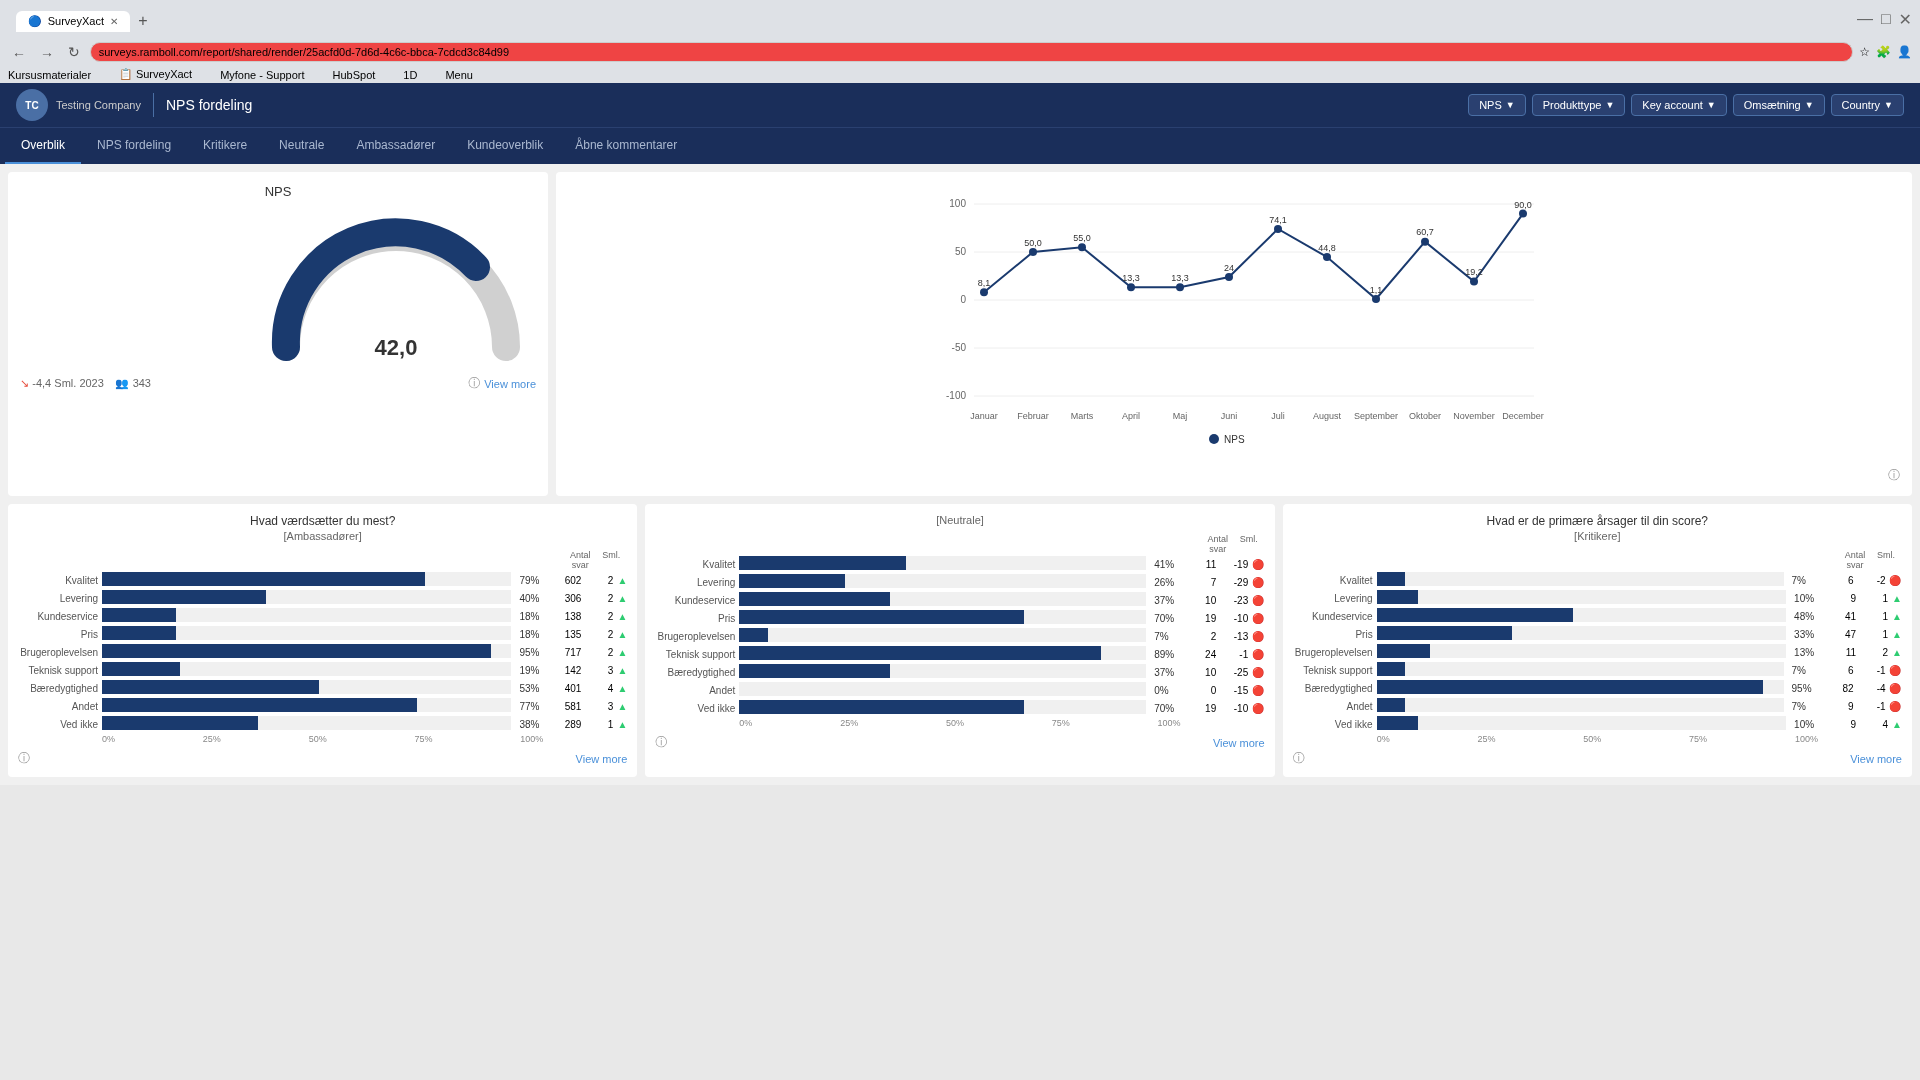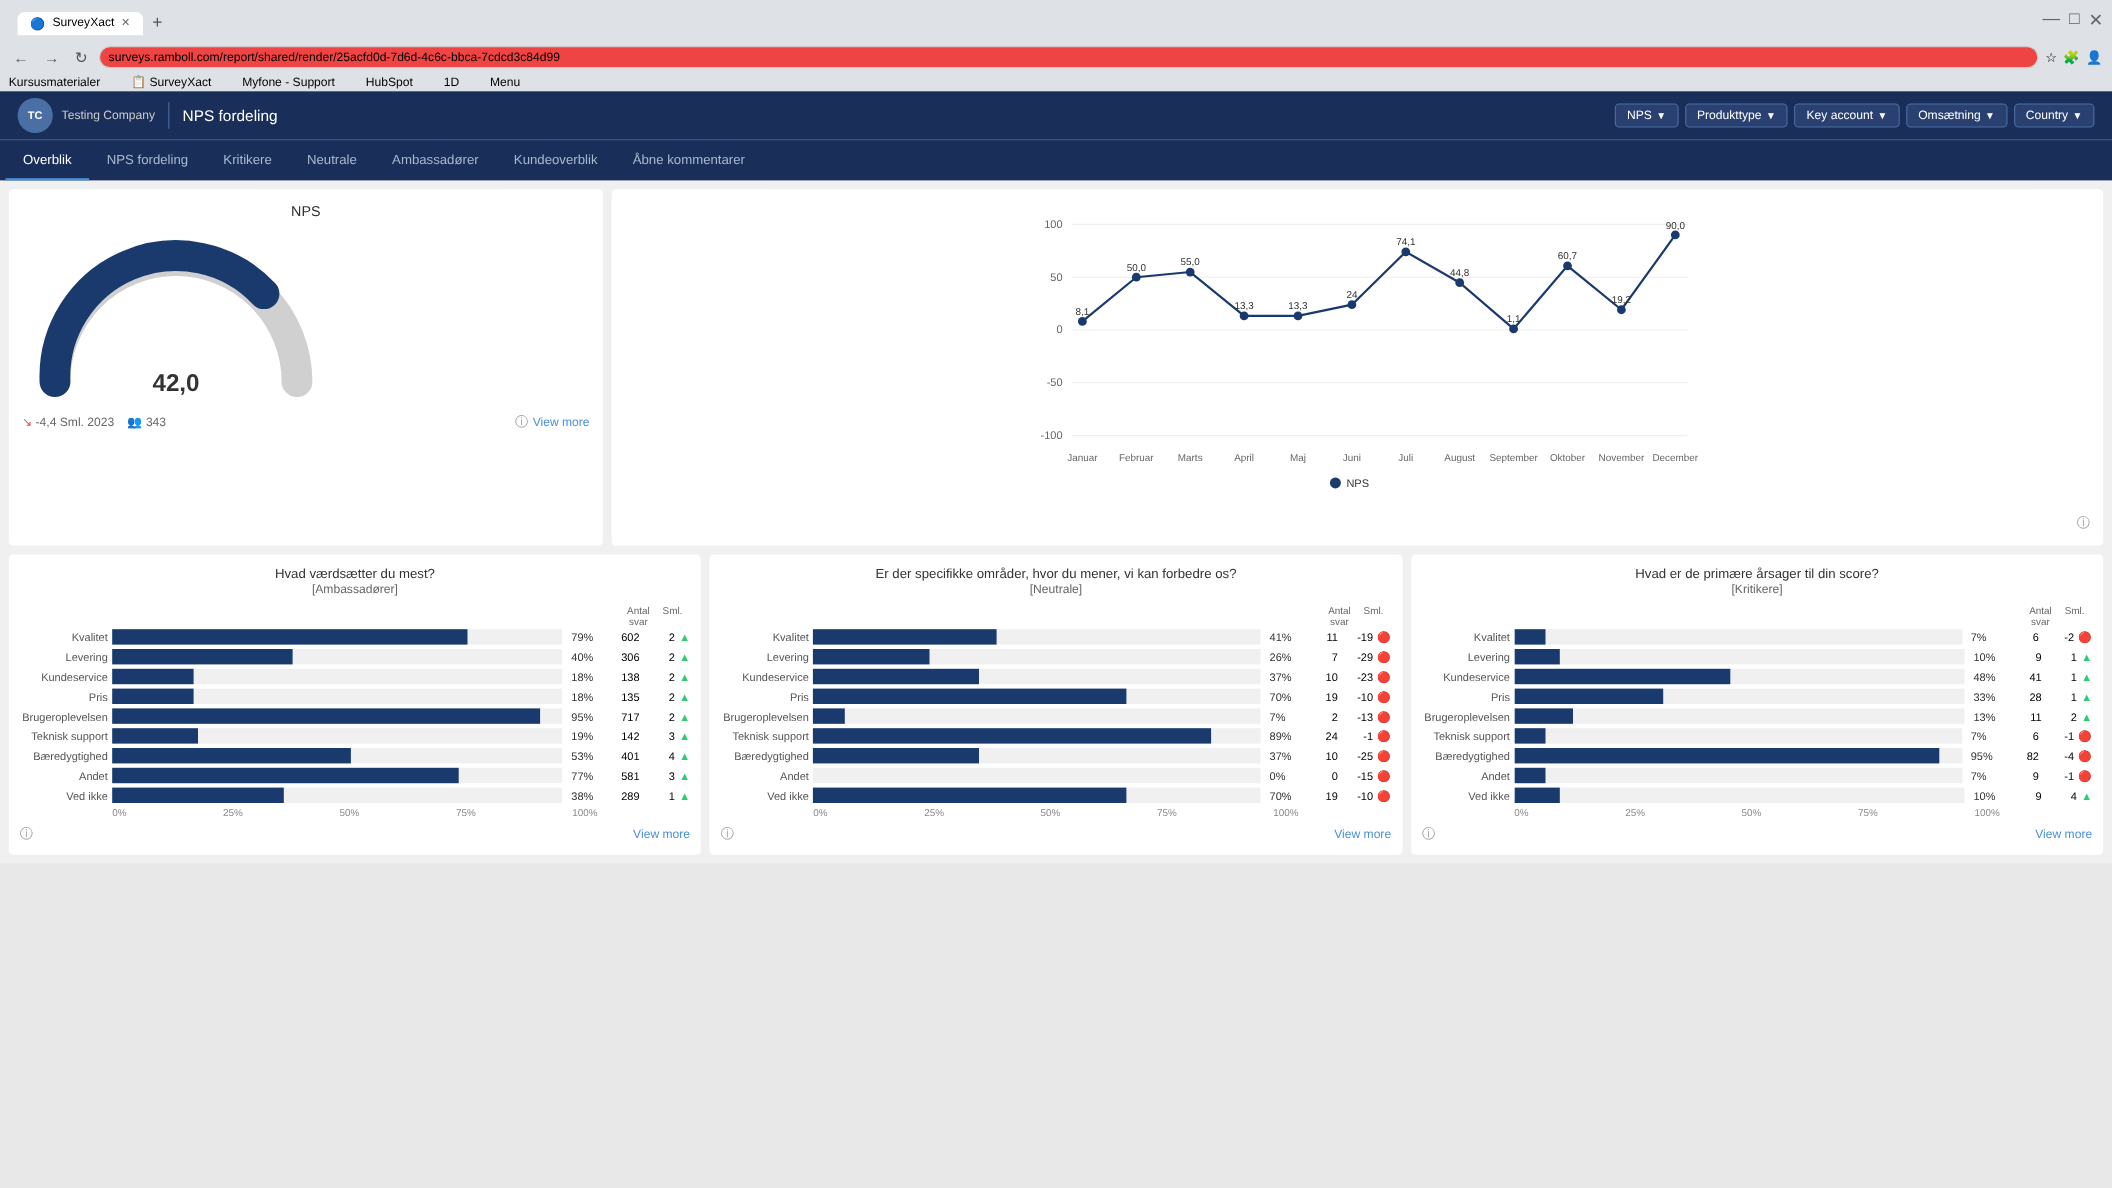--- a/index.html
+++ b/index.html
@@ -39,21 +39,21 @@
     .main-content { padding: 8px; }
 
     
     .top-row { display: flex; gap: 8px; margin-bottom: 8px; }
     .chart-card { background: white; border-radius: 4px; padding: 12px; }
     .chart-card.nps-gauge { flex: 0 0 540px; }
     .chart-card.nps-time { flex: 1; }
     .chart-title { text-align: center; font-size: 13px; color: #333; margin-bottom: 8px; font-weight: 500; }
 
     
-    .gauge-container { display: flex; flex-direction: column; align-items: flex-start; position: relative; }
+    .gauge-container { display: flex; flex-direction: column; align-items: flex-end; position: relative; }
     .gauge-svg { width: 280px; height: 160px; }
     .view-more-link { color: #4a90d9; cursor: pointer; font-size: 11px; display: flex; align-items: center; gap: 4px; float: right; }
     .card-footer { display: flex; justify-content: space-between; align-items: center; margin-top: 8px; }
 
     
     .bottom-row { display: flex; gap: 8px; }
     .bottom-card { background: white; border-radius: 4px; padding: 10px; flex: 1; }
     .bottom-card-title { text-align: center; font-size: 12px; color: #333; font-weight: 500; margin-bottom: 2px; }
     .bottom-card-subtitle { text-align: center; font-size: 11px; color: #666; margin-bottom: 8px; }
     .bar-row { display: flex; align-items: flex-end; margin-bottom: 4px; gap: 4px; }
@@ -350,21 +350,20 @@
             <span>75%</span>
             <span>100%</span>
         </div>
         <div class="view-more-area">
           <span style="color:#999; font-size:12px;">ⓘ</span>
           <span class="view-more-link">View more</span>
         </div>
       </div>
 
       <div class="bottom-card">
-        <div class="bottom-card-title">Er der specifikke områder, hvor du mener, vi kan forbedre os?</div>
         <div class="bottom-card-subtitle">[Neutrale]</div>
         <div style="display:flex; justify-content:flex-end; font-size:9px; color:#666; padding-right:4px; margin-bottom:2px;">
           <span style="width:38px; text-align:center;">Antal svar</span>
           <span style="width:24px; text-align:center;">Sml.</span>
         </div>
         <div class="bar-row">
           <span class="bar-label">Kvalitet</span>
           <div class="bar-container">
               <div class="bar-fill" style="width:41%"></div>
             </div>
@@ -502,21 +501,21 @@
           <span class="bar-meta-num" style="font-size:10px;">41</span>
           <span class="bar-meta-num" style="font-size:10px;">1</span>
           <span class="trend-up">▲</span>
         </div>
         <div class="bar-row">
           <span class="bar-label">Pris</span>
           <div class="bar-container">
               <div class="bar-fill" style="width:33%"></div>
             </div>
           <span class="bar-pct">33%</span>
-          <span class="bar-meta-num" style="font-size:10px;">28</span>
+          <span class="bar-meta-num" style="font-size:10px;">47</span>
           <span class="bar-meta-num" style="font-size:10px;">1</span>
           <span class="trend-up">▲</span>
         </div>
         <div class="bar-row">
           <span class="bar-label">Brugeroplevelsen</span>
           <div class="bar-container">
               <div class="bar-fill" style="width:13%"></div>
             </div>
           <span class="bar-pct">13%</span>
           <span class="bar-meta-num" style="font-size:10px;">11</span>

